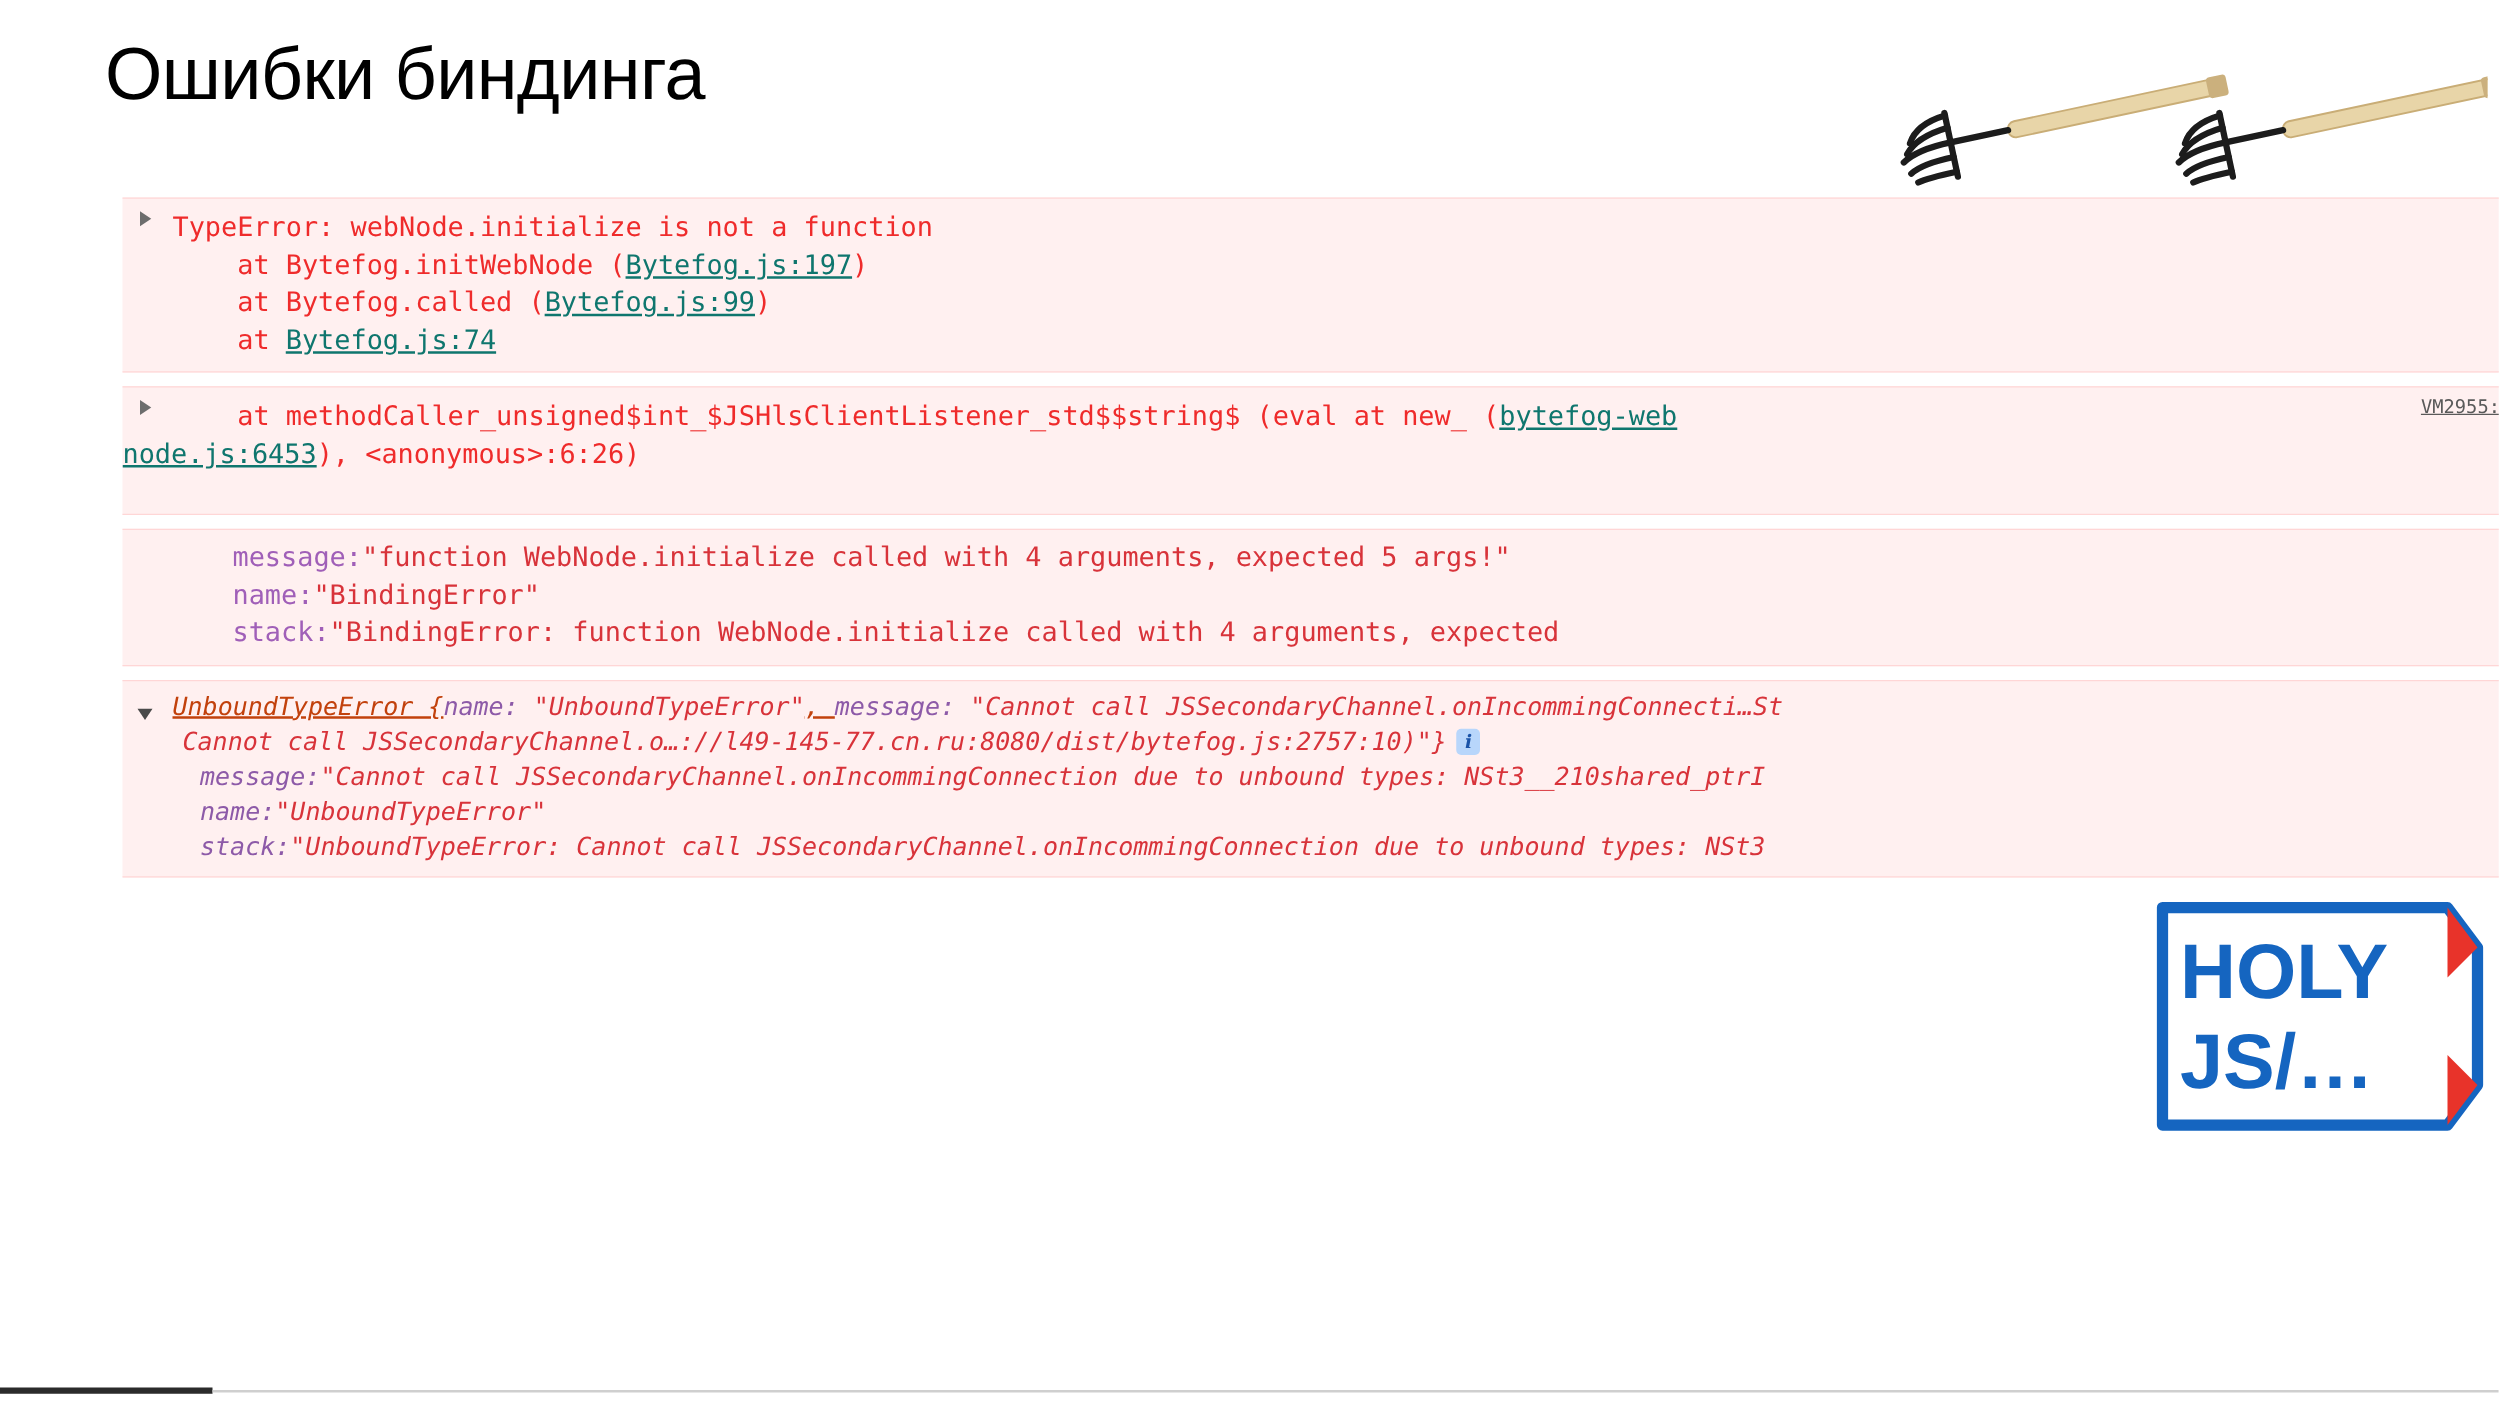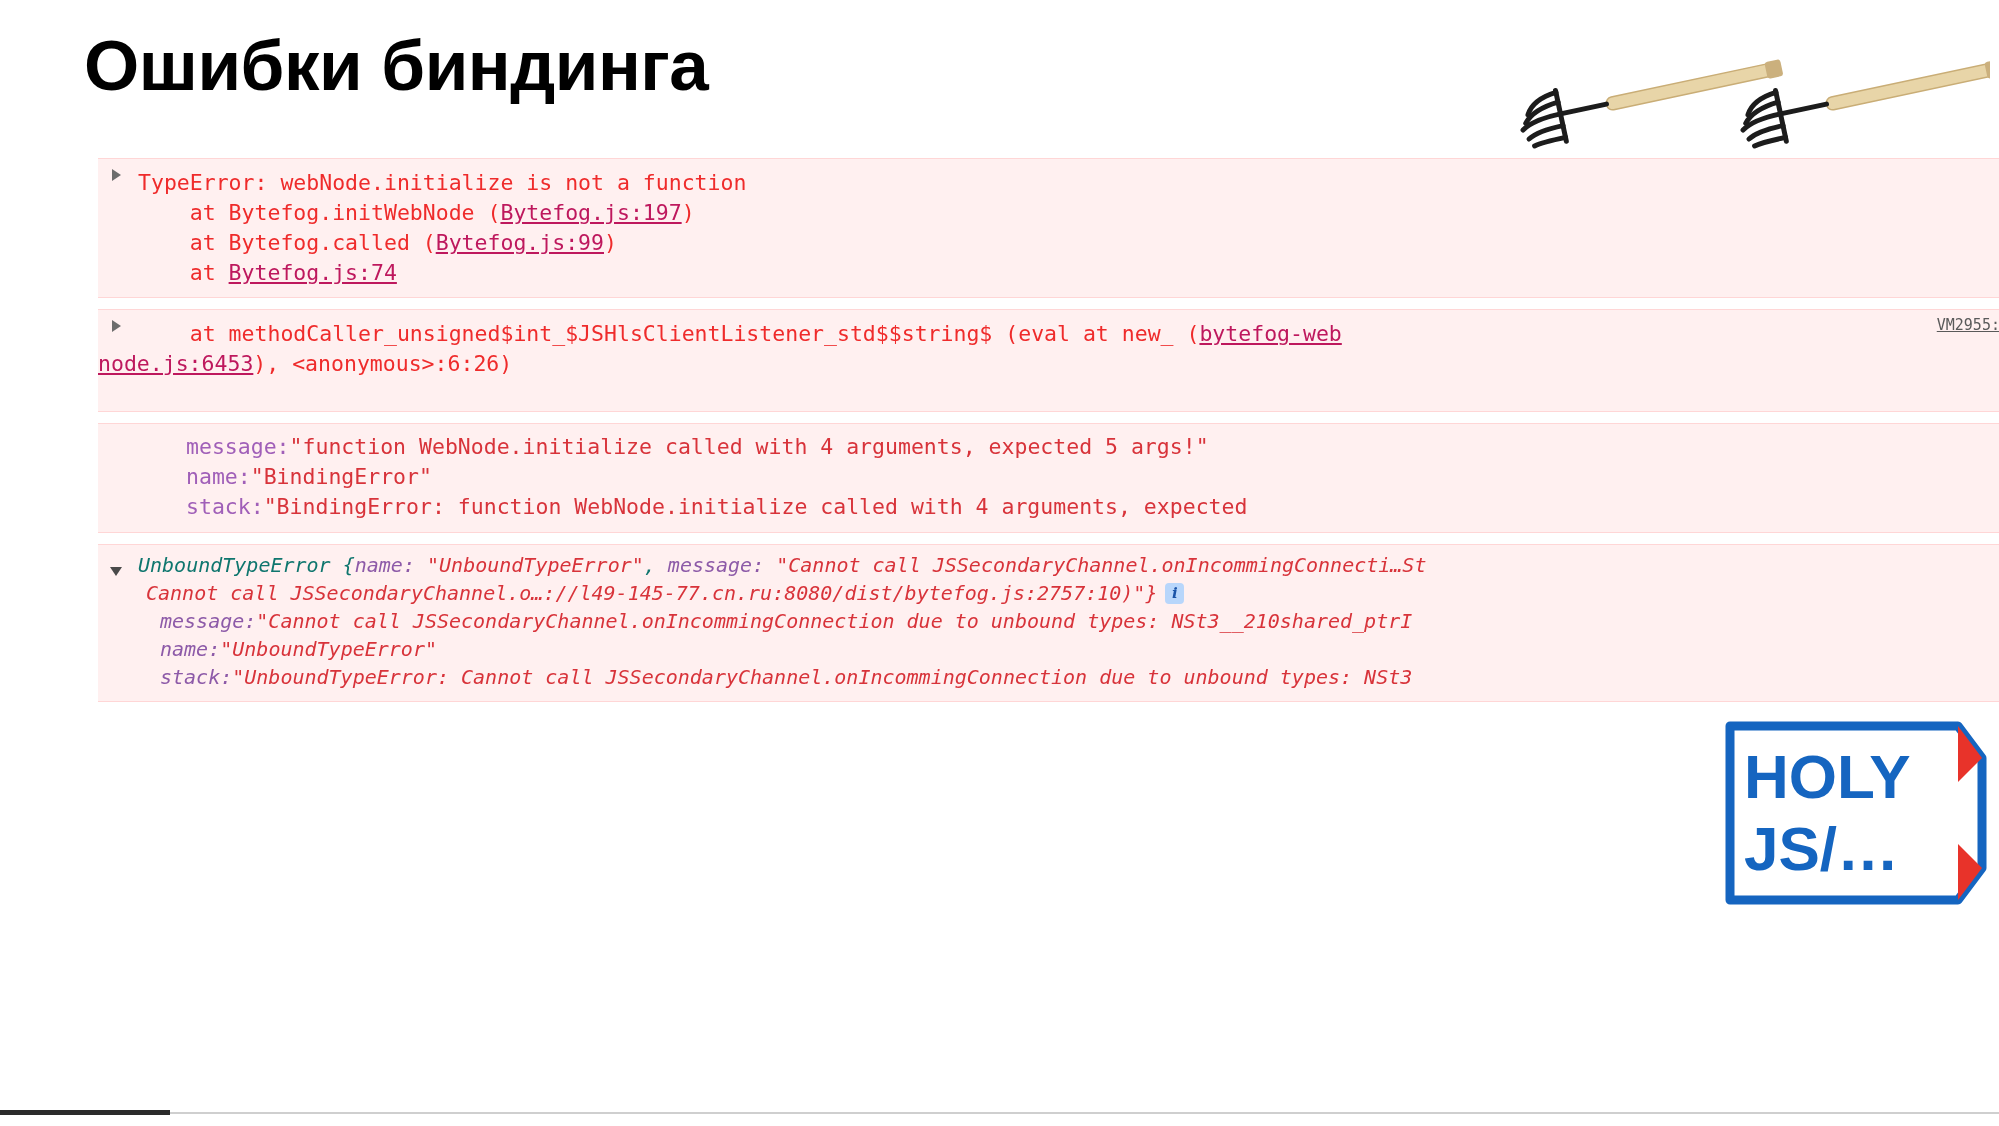--- a/index.html
+++ b/index.html
@@ -13,23 +13,23 @@
     position: relative;
     overflow: hidden;
     font-family: "Liberation Sans", sans-serif;
   }
 
   
   .slide-title {
     position: absolute;
     left: 84px;
     top: 28px;
-    font-size: 71px;
+    font-size: 59px;
     line-height: 1.08;
-    font-weight: 700;
+    font-weight: 400;
     color: #000000;
     letter-spacing: -0.5px;
     white-space: nowrap;
   }
 
   
   .rakes {
     position: absolute;
     left: 1430px;
     top: 14px;
@@ -83,21 +83,21 @@
   .tri.down {
     border-left: 6px solid transparent;
     border-right: 6px solid transparent;
     border-top: 9px solid #4a4a4a;
     border-bottom: none;
     top: 13px;
     left: 12px;
   }
 
   .lnk {
-    color: #be185d;
+    color: #0f766e;
     text-decoration: underline;
     cursor: pointer;
   }
 
   .vmlink {
     position: absolute;
     right: 18px;
     top: 0;
     color: #5a5a5a;
     text-decoration: underline;
@@ -150,21 +150,21 @@
     font-style: italic;
     font-size: 20px;
     line-height: 28px;
     color: #d8333a;
   }
   #block-unbound .tri.down { top: 22px; }
   .uw { padding-left: 40px; white-space: pre; }
   .uw2 { padding-left: 48px; white-space: pre; }
   .uprop { padding-left: 62px; white-space: pre; }
   .okey { color: #8d5aa8; font-style: italic; }
-  .oplain { color: #0f766e; font-style: italic; }
+  .oplain { color: #c2410c; font-style: italic; text-decoration: underline; }
 
   
   .holyjs {
     position: absolute;
     left: 1700px;
     top: 718px;
     width: 290px;
     height: 195px;
   }
 

